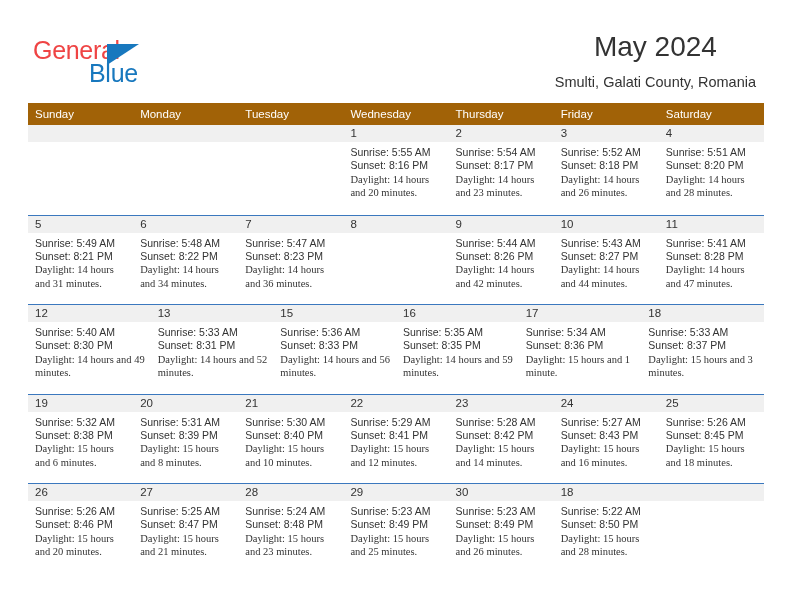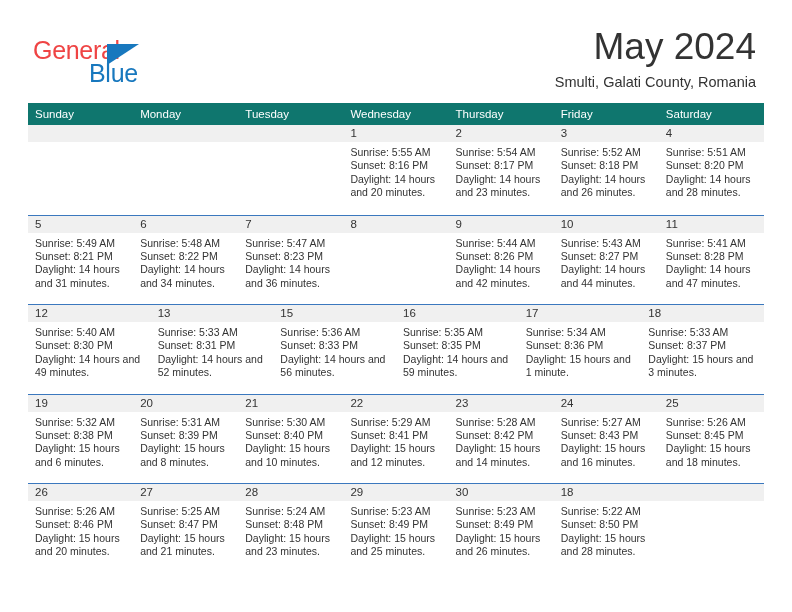--- a/index.html
+++ b/index.html
@@ -65,43 +65,44 @@
     border-bottom: 21px solid transparent;
   }
 
   .title-block {
     position: absolute;
     right: 36px;
     top: 30px;
     text-align: right;
   }
   .month-title {
-    font-size: 37px;
+    font-size: 28px;
     color: #333333;
     line-height: 34px;
     white-space: nowrap;
+    text-align: center;
   }
   .location {
     margin-top: 9px;
     font-size: 14.5px;
     color: #333333;
     line-height: 18px;
     white-space: nowrap;
   }
 
   
   .calendar {
     position: absolute;
     left: 28px;
     top: 103px;
     width: 736px;
   }
   .weekdays {
     display: flex;
-    background: #0f766e;
+    background: #a16207;
     height: 22px;
   }
   .weekday {
     flex: 1 1 0;
     color: #ffffff;
     font-size: 11.5px;
     line-height: 22px;
     padding-left: 7px;
     box-sizing: border-box;
     overflow: hidden;
@@ -139,20 +140,21 @@
     padding: 4px 5px 0 7px;
     font-size: 10.5px;
     line-height: 13.4px;
     color: #333333;
   }
   .day-body div {
     white-space: nowrap;
   }
   .day-body .daylight {
     white-space: normal;
+    font-family: Liberation Serif, serif;
   }
 </style>
 </head>
 <body>
 
 <div class="page">
 
   <div class="header">
 
     <div class="brand">

